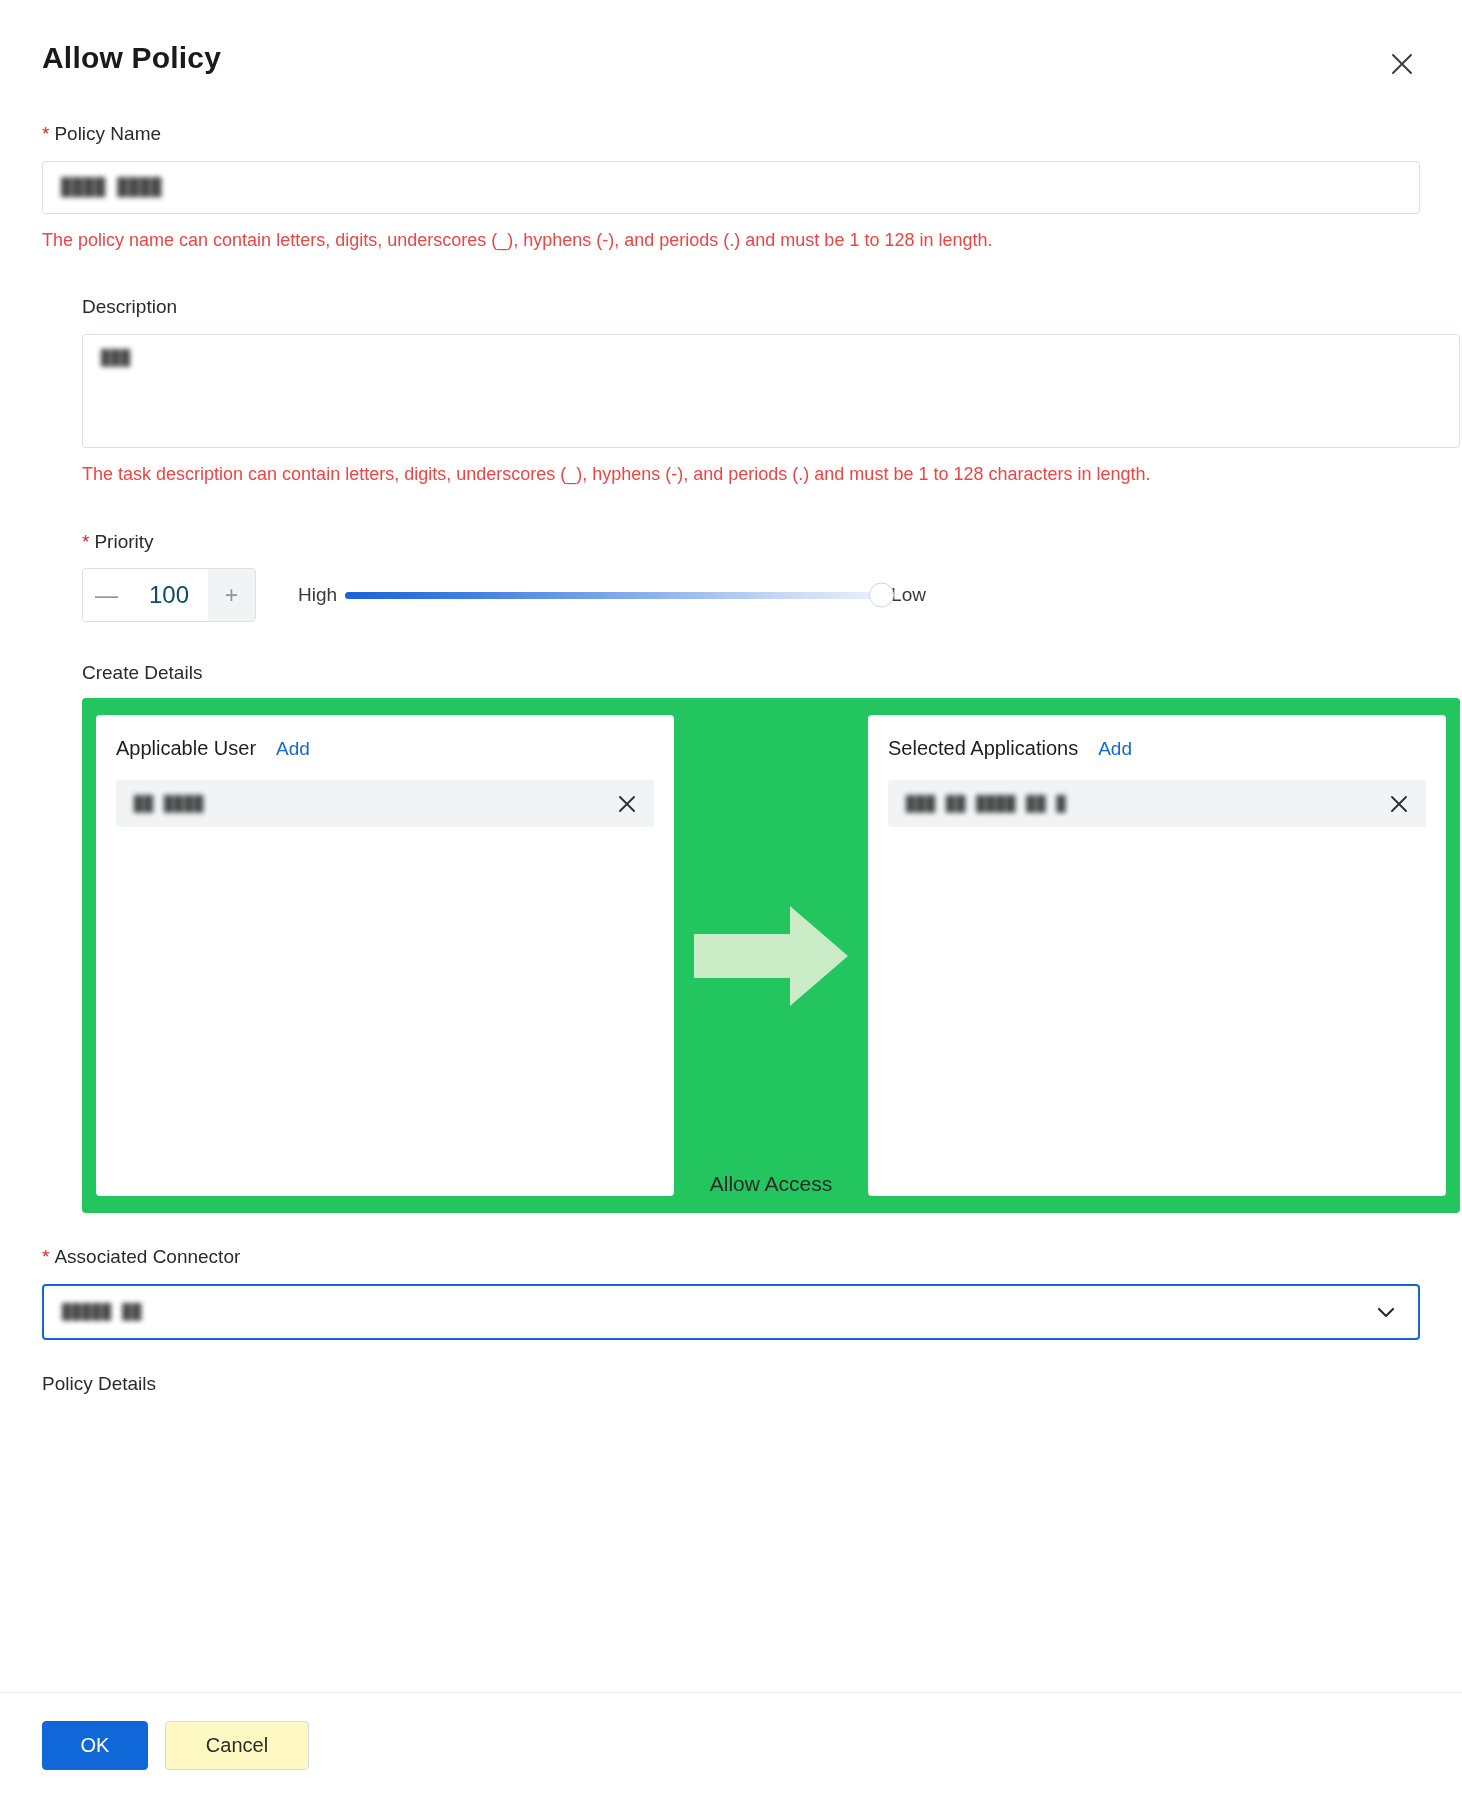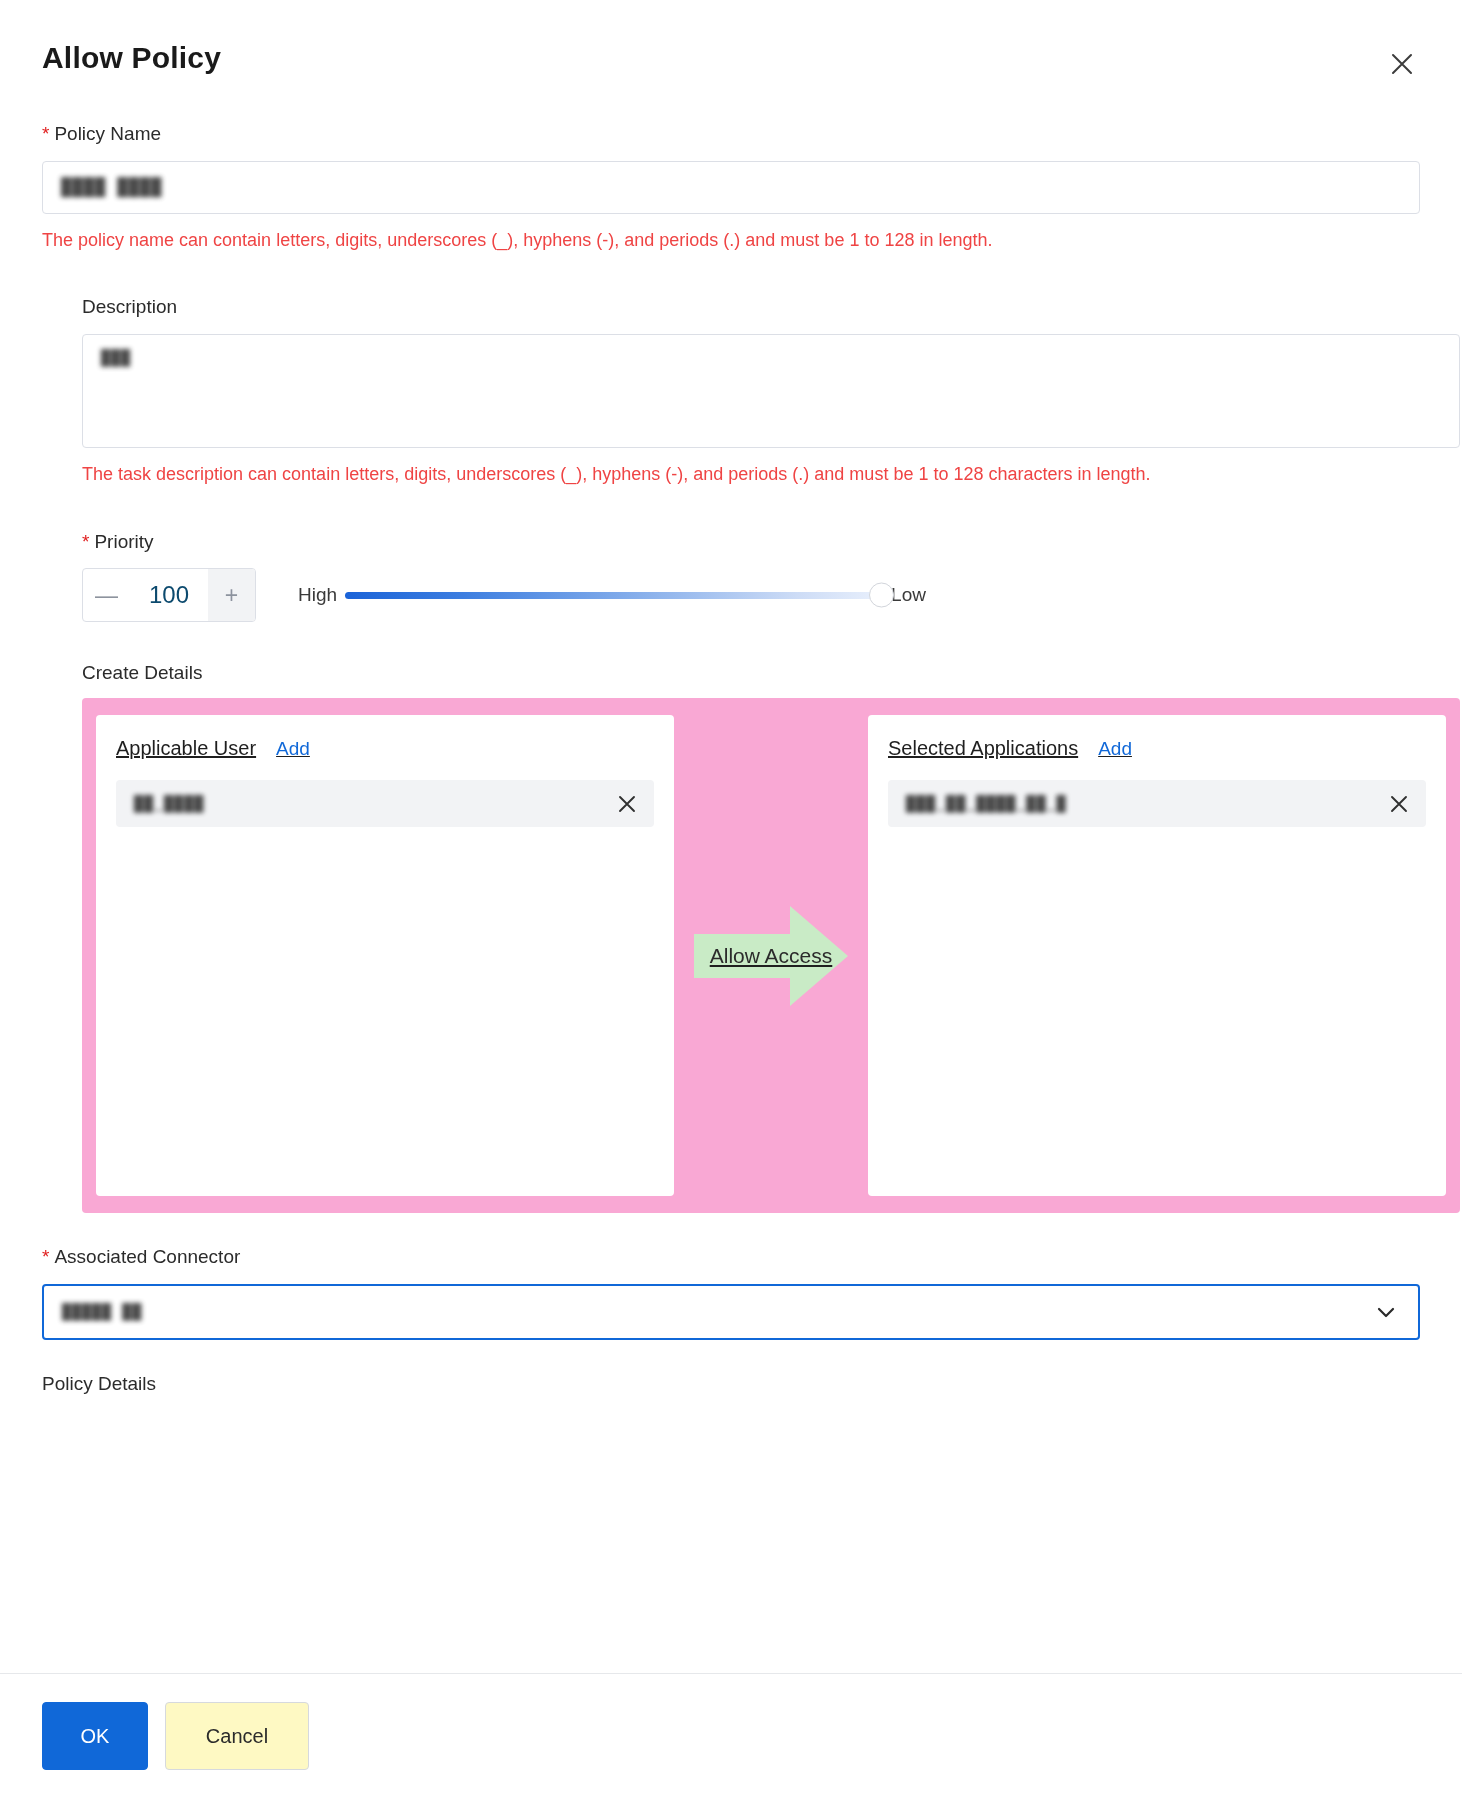--- a/index.html
+++ b/index.html
@@ -177,27 +177,26 @@
 
   
   .section-label {
     font-size: 19px;
     color: #2b2b2b;
     margin-bottom: 14px;
   }
   .details-panel {
     width: 1378px;
     height: 515px;
-    background: #f9a8d4;
+    background: #22c55e;
     border-radius: 4px;
     display: flex;
     align-items: stretch;
     padding: 17px 14px;
     position: relative;
-    text-decoration: underline;
   }
   .details-card {
     width: 578px;
     background: #ffffff;
     border-radius: 4px;
     padding: 22px 20px 0 20px;
   }
   .card-head {
     display: flex;
     align-items: baseline;
@@ -226,21 +225,21 @@
     color: #303030;
     cursor: pointer;
     display: flex;
     align-items: center;
   }
 
   .arrow-col {
     flex: 1;
     position: relative;
     display: flex;
-    align-items: center;
+    align-items: flex-end;
     justify-content: center;
   }
   .arrow-shape {
     position: absolute;
     left: 50%;
     top: 50%;
     transform: translate(-50%, -50%);
     width: 154px;
     height: 112px;
   }
@@ -271,21 +270,21 @@
   .dlg-footer {
     flex: 0 0 auto;
     border-top: 1px solid #e6e8eb;
     padding: 28px 42px 30px 42px;
     display: flex;
     align-items: center;
     gap: 17px;
     background: #fff;
   }
   .btn {
-    height: 68px;
+    height: 49px;
     min-width: 106px;
     border-radius: 4px;
     font-size: 20px;
     display: inline-flex;
     align-items: center;
     justify-content: center;
     cursor: pointer;
     padding: 16px 24px;
   }
   .btn-primary {

